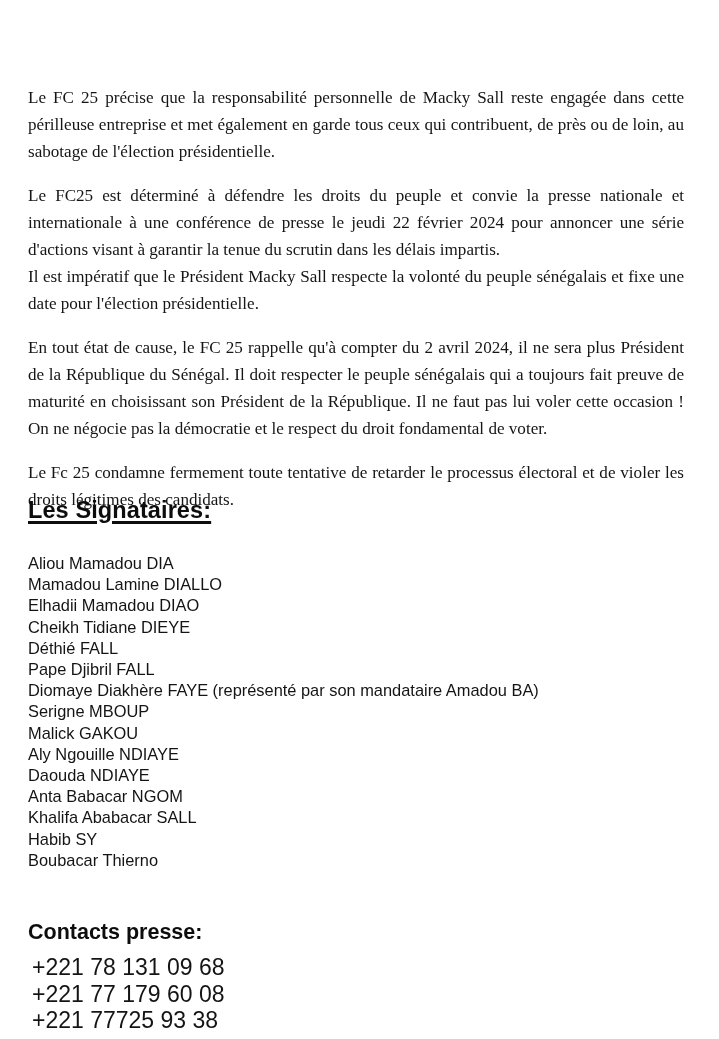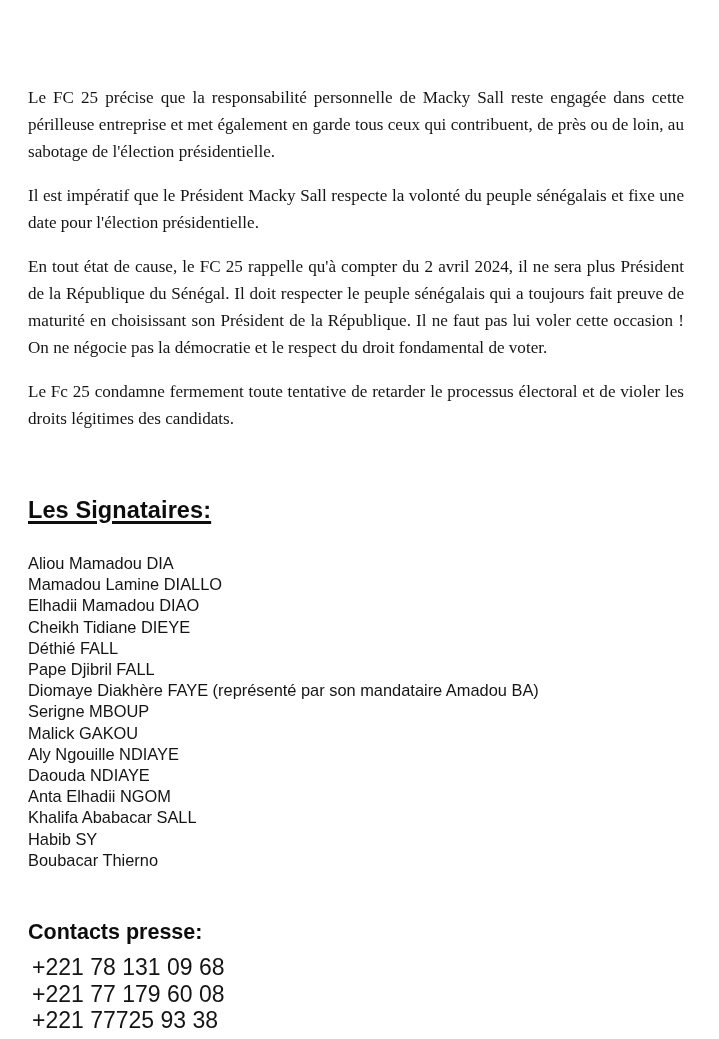--- a/index.html
+++ b/index.html
@@ -104,40 +104,41 @@
     color: #141414;
   }
 </style>
 </head>
 <body>
 
 <div class="page">
 
   <div class="body-block">
     <p class="para">Le FC 25 précise que la responsabilité personnelle de Macky Sall reste engagée dans cette périlleuse entreprise et met également en garde tous ceux qui contribuent, de près ou de loin, au sabotage de l'élection présidentielle.</p>
+    <p class="para tight">Le FC25 est déterminé à défendre les droits du peuple et convie la presse nationale et internationale à une conférence de presse le jeudi 22 février 2024 pour annoncer une série d'actions visant à garantir la tenue du scrutin dans les délais impartis.</p>
     <p class="para">Il est impératif que le Président Macky Sall respecte la volonté du peuple sénégalais et fixe une date pour l'élection présidentielle.</p>
     <p class="para">En tout état de cause, le FC 25 rappelle qu'à compter du 2 avril 2024, il ne sera plus Président de la République du Sénégal. Il doit respecter le peuple sénégalais qui a toujours fait preuve de maturité en choisissant son Président de la République. Il ne faut pas lui voler cette occasion ! On ne négocie pas la démocratie et le respect du droit fondamental de voter.</p>
     <p class="para">Le Fc 25 condamne fermement toute tentative de retarder le processus électoral et de violer les droits légitimes des candidats.</p>
   </div>
 
   <div class="sign-head">Les Signataires:</div>
 
   <ul class="sign-list">
     <li>Aliou Mamadou DIA</li>
     <li>Mamadou Lamine DIALLO</li>
     <li>Elhadii Mamadou DIAO</li>
     <li>Cheikh Tidiane DIEYE</li>
     <li>Déthié FALL</li>
     <li>Pape Djibril FALL</li>
     <li>Diomaye Diakhère FAYE (représenté par son mandataire Amadou BA)</li>
     <li>Serigne MBOUP</li>
     <li>Malick GAKOU</li>
     <li>Aly Ngouille NDIAYE</li>
     <li>Daouda NDIAYE</li>
-    <li>Anta Elhadii NGOM</li>
+    <li>Anta Babacar NGOM</li>
     <li>Khalifa Ababacar SALL</li>
     <li>Habib SY</li>
     <li>Boubacar Thierno</li>
   </ul>
 
   <div class="contacts-head">Contacts presse:</div>
 
   <ul class="contacts-list">
     <li>+221 78 131 09 68</li>
     <li>+221 77 179 60 08</li>

